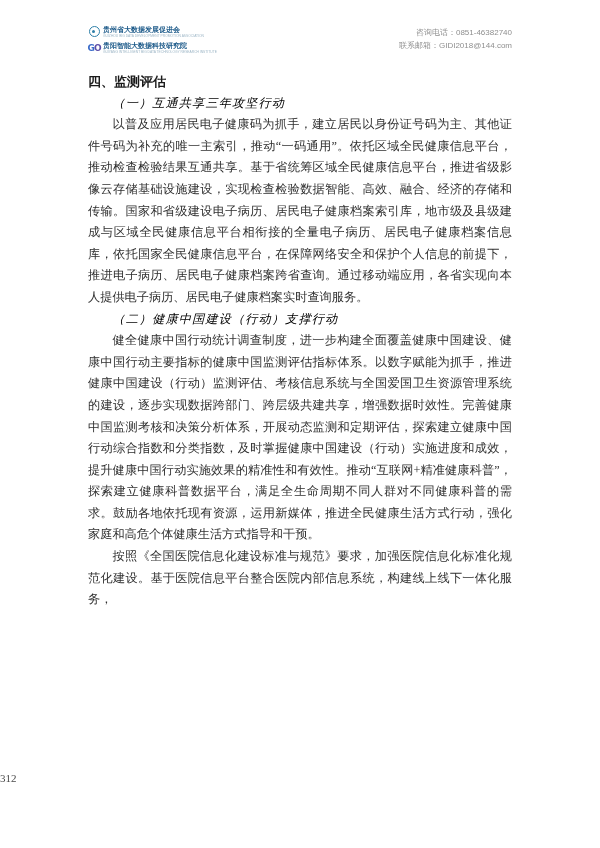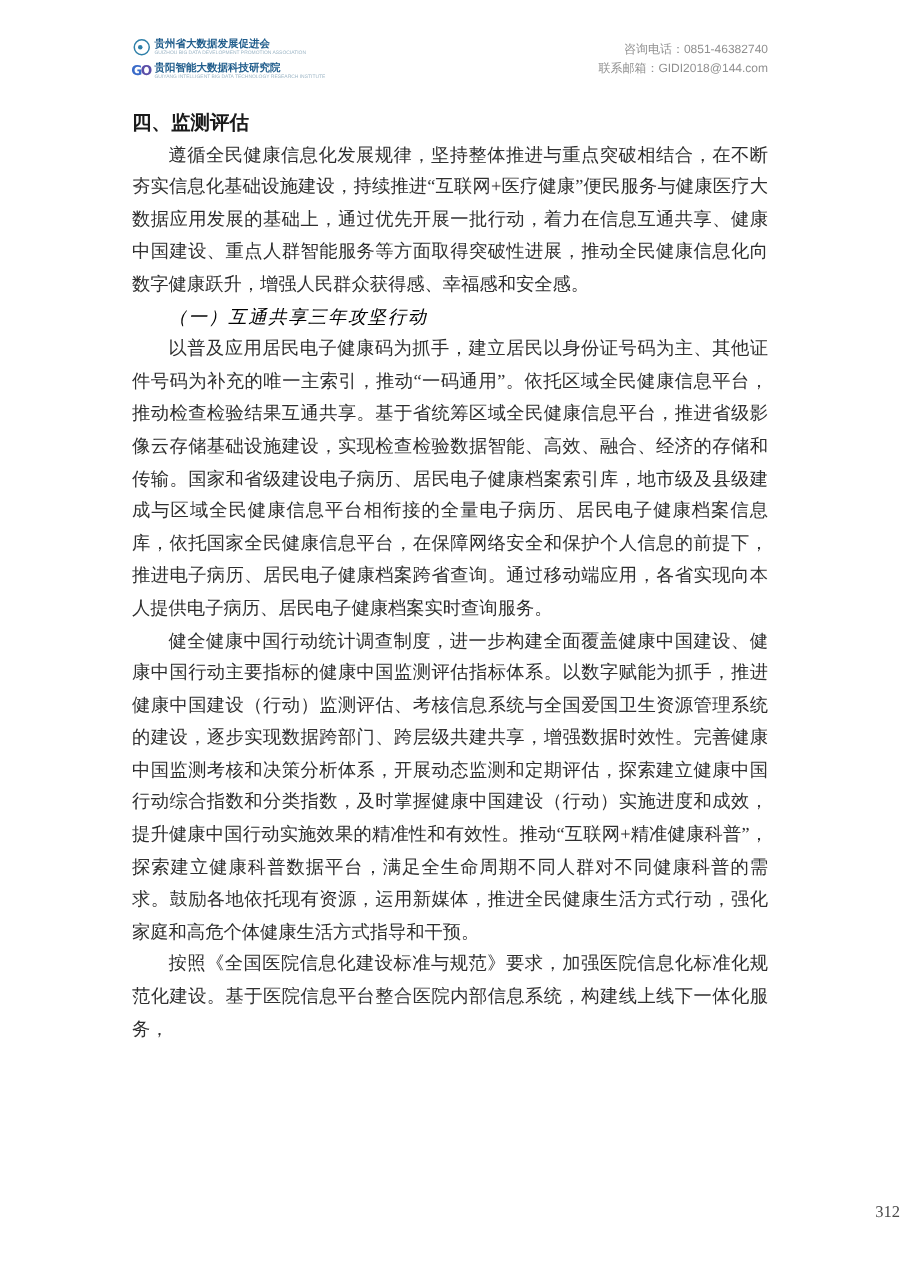--- a/index.html
+++ b/index.html
@@ -65,21 +65,21 @@
     text-align: left;
   }
   .doc-para { text-indent: 2em; }
   .doc-sub {
     text-indent: 2em; font-style: italic; letter-spacing: 0.09em;
     color: #000000; text-align: left;
   }
 
   
   .footer {
-    position: absolute; left: 0; right: 0; top: 802px; text-align: right;
+    position: absolute; left: 0; right: 0; top: 772px; text-align: left;
     font-size: 11px; color: #4a4a4a; font-family: "Liberation Serif", serif;
   }
 </style>
 </head>
 <body>
 
 <div class="page">
 
   <div class="header">
     <div class="logos">
@@ -104,22 +104,22 @@
       </div>
     </div>
     <div class="contact">
       <div>咨询电话：0851-46382740</div>
       <div>联系邮箱：GIDI2018@144.com</div>
     </div>
   </div>
 
   <div class="content">
     <div class="doc-h1">四、监测评估</div>
-    <div class="doc-para">遵循全民健康信息化发展规律，坚持整体推进与重点突破相结合，在不断夯实信息化基础设施建设，持续推进“互联网+医疗健康”便民服务与健康医疗大数据应用发展的基础上，通过优先开展一批行动，着力在信息互通共享、健康中国建设、重点人群智能服务等方面取得突破性进展，推动全民健康信息化向数字健康跃升，增强人民群众获得感、幸福感和安全感。</div>
     <div class="doc-sub">（一）互通共享三年攻坚行动</div>
     <div class="doc-para">以普及应用居民电子健康码为抓手，建立居民以身份证号码为主、其他证件号码为补充的唯一主索引，推动“一码通用”。依托区域全民健康信息平台，推动检查检验结果互通共享。基于省统筹区域全民健康信息平台，推进省级影像云存储基础设施建设，实现检查检验数据智能、高效、融合、经济的存储和传输。国家和省级建设电子病历、居民电子健康档案索引库，地市级及县级建成与区域全民健康信息平台相衔接的全量电子病历、居民电子健康档案信息库，依托国家全民健康信息平台，在保障网络安全和保护个人信息的前提下，推进电子病历、居民电子健康档案跨省查询。通过移动端应用，各省实现向本人提供电子病历、居民电子健康档案实时查询服务。</div>
+    <div class="doc-sub">（二）健康中国建设（行动）支撑行动</div>
     <div class="doc-para">健全健康中国行动统计调查制度，进一步构建全面覆盖健康中国建设、健康中国行动主要指标的健康中国监测评估指标体系。以数字赋能为抓手，推进健康中国建设（行动）监测评估、考核信息系统与全国爱国卫生资源管理系统的建设，逐步实现数据跨部门、跨层级共建共享，增强数据时效性。完善健康中国监测考核和决策分析体系，开展动态监测和定期评估，探索建立健康中国行动综合指数和分类指数，及时掌握健康中国建设（行动）实施进度和成效，提升健康中国行动实施效果的精准性和有效性。推动“互联网+精准健康科普”，探索建立健康科普数据平台，满足全生命周期不同人群对不同健康科普的需求。鼓励各地依托现有资源，运用新媒体，推进全民健康生活方式行动，强化家庭和高危个体健康生活方式指导和干预。</div>
     <div class="doc-para">按照《全国医院信息化建设标准与规范》要求，加强医院信息化标准化规范化建设。基于医院信息平台整合医院内部信息系统，构建线上线下一体化服务，</div>
   </div>
 
   <div class="footer">312</div>
 
 </div>
 
 </body></html>

